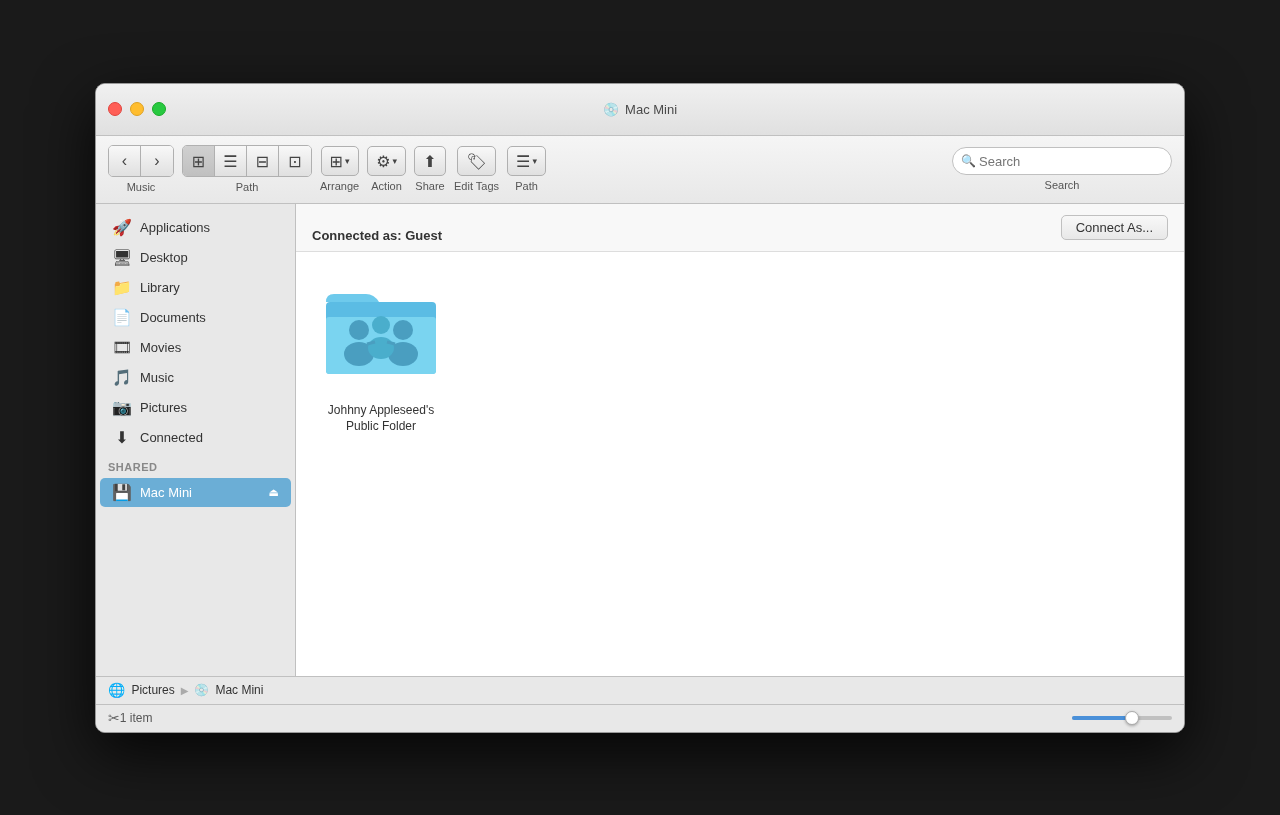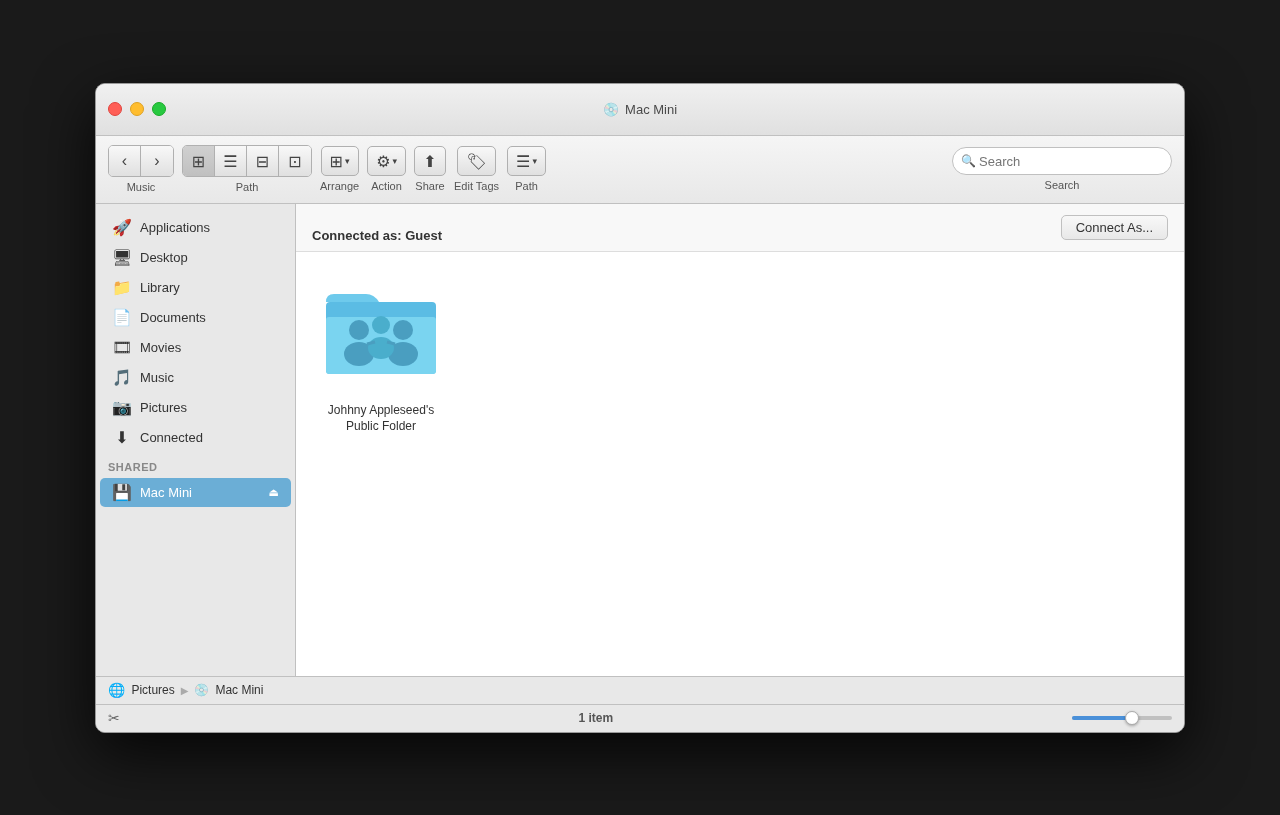--- a/index.html
+++ b/index.html
@@ -272,24 +272,23 @@
       background: #e8e8e8;
       border-top: 1px solid #c0c0c0;
       display: flex;
       align-items: center;
       padding: 0 12px;
       flex-shrink: 0;
     }
     .status-left { display: flex; align-items: center; gap: 6px; }
     .status-center {
       flex: 1;
-      text-align: center;
+      text-align: left;
       font-size: 12px;
       color: #555;
-      font-weight: bold;
     }
     .status-right {
       display: flex;
       align-items: center;
       gap: 6px;
     }
     .zoom-slider {
       display: flex;
       align-items: center;
       gap: 4px;

